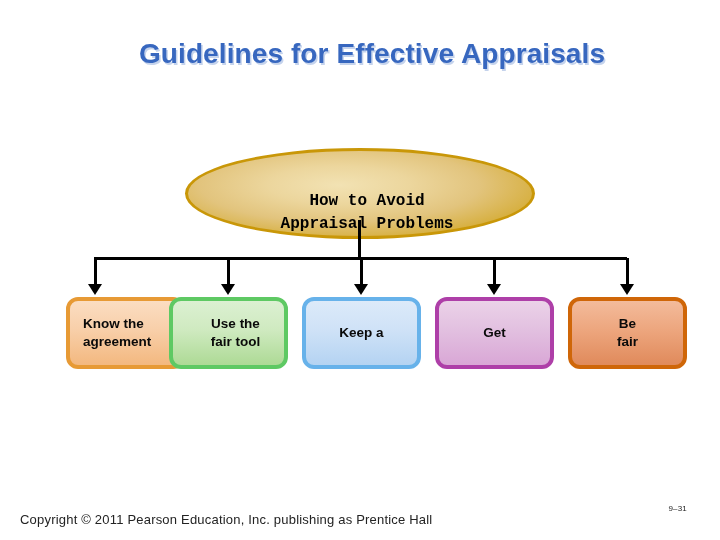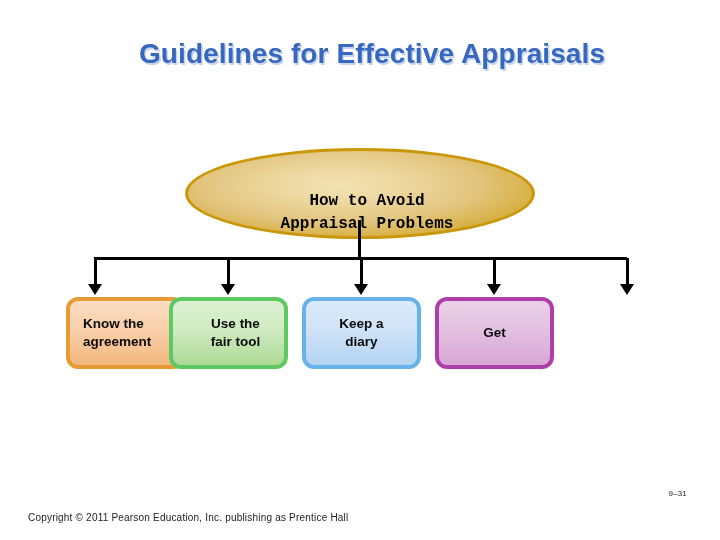--- a/index.html
+++ b/index.html
@@ -155,31 +155,31 @@
   }
   #node-4 {
     left: 568px;
     border-color: #cf6608;
     background: linear-gradient(180deg, #f3bb9b 0%, #eda67e 45%, #e08a5b 100%);
   }
 
   
   #footer-copyright {
     position: absolute;
-    left: 28px;
+    left: 20px;
     top: 512px;
-    font-size: 10px;
+    font-size: 13px;
     color: #232323;
     letter-spacing: 0.2px;
     white-space: nowrap;
   }
   #footer-pagenum {
     position: absolute;
     right: 33px;
-    top: 489px;
+    top: 504px;
     font-size: 8px;
     color: #232323;
     letter-spacing: 0.2px;
     white-space: nowrap;
   }
 </style>
 </head>
 <body>
 
 <div id="slide">
@@ -218,27 +218,32 @@
   <div id="node-1" class="node-box">
     <div class="node-text align-shift">
       <span class="ln">Use the</span>
       <span class="ln">fair tool</span>
     </div>
   </div>
 
   <div id="node-2" class="node-box">
     <div class="node-text align-center">
       <span class="ln">Keep a</span>
-      <span class="ln">diary</span>
     </div>
   </div>
 
   <div id="node-3" class="node-box">
     <div class="node-text align-center">
       <span class="ln">Get</span>
     </div>
   </div>
 
+  <div id="node-4" class="node-box">
+    <div class="node-text align-center">
+      <span class="ln">Be</span>
+      <span class="ln">fair</span>
+    </div>
+  </div>
 
   <div id="footer-copyright">Copyright © 2011 Pearson Education, Inc. publishing as Prentice Hall</div>
   <div id="footer-pagenum">9–31</div>
 
 </div>
 
 </body></html>

